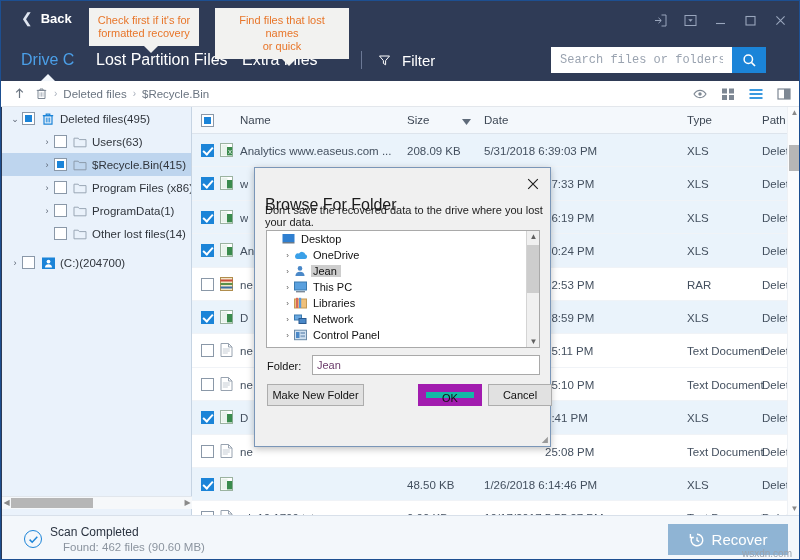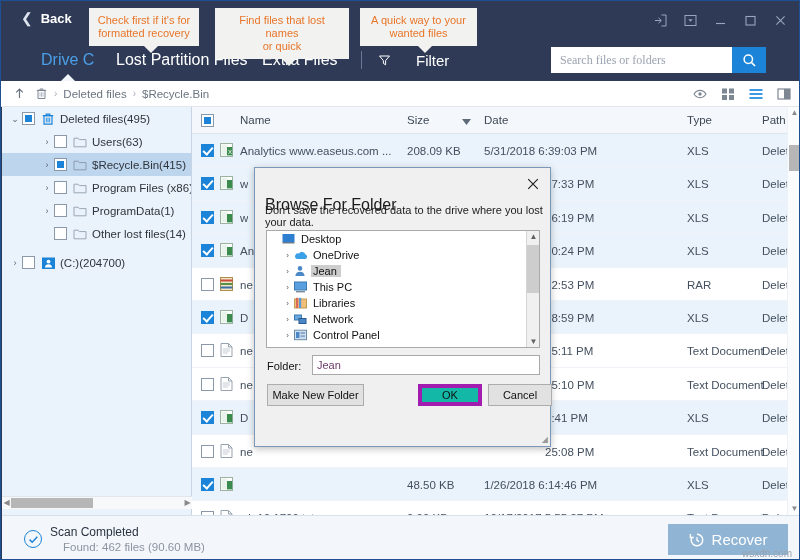--- a/index.html
+++ b/index.html
@@ -44,49 +44,48 @@
   
   .tabbar {
     position: absolute; left: 0; top: 38px; width: 800px; height: 42px;
     background: #2f3b56;
   }
   .tab {
     position: absolute; top: 0; height: 42px;
     display: flex; align-items: center;
     color: #ffffff; font-size: 16px; cursor: pointer;
     white-space: nowrap;
-    margin-left: 20px;
   }
   .tab.active { color: #4b9fe8; }
   .tab-pointer {
     position: absolute; bottom: -1px; left: 50%; transform: translateX(-50%);
     width: 0; height: 0;
     border-left: 8px solid transparent;
     border-right: 8px solid transparent;
     border-bottom: 8px solid #f2f6fb;
   }
   .tab-divider {
     position: absolute; top: 12px; left: 360px;
     width: 1px; height: 18px; background: #6b7895;
   }
   .filter-btn {
     position: absolute; left: 377px; top: 0; height: 42px;
-    display: flex; align-items: center; gap: 25px;
+    display: flex; align-items: center; gap: 11px;
     color: #ffffff; font-size: 15px; cursor: pointer;
   }
 
   .searchbox {
     position: absolute; right: 35px; top: 8px;
     width: 215px; height: 26px;
     display: flex;
   }
   .search-input {
     flex: 1; border: none; outline: none;
     background: #ffffff; padding: 0 9px;
-    font-family: Liberation Serif, serif;
+    font-family: Liberation Mono, monospace;
     font-size: 12px; color: #333;
   }
   .search-input::placeholder { color: #9aa3b0; }
   .search-go {
     width: 34px; background: #1b84d8;
     display: flex; align-items: center; justify-content: center;
     cursor: pointer;
   }
 
   
@@ -285,21 +284,21 @@
     border: 1px solid #a9a9a9; background: #fff;
     font-family: "Liberation Sans", sans-serif; font-size: 11px;
     color: #6a3a6a; padding: 0 4px; outline: none;
   }
   .dbtn {
     position: absolute; height: 22px;
     background: #e1e1e1; border: 1px solid #adadad;
     font-family: "Liberation Sans", sans-serif; font-size: 11px;
     color: #111; cursor: pointer;
   }
-  .dbtn.primary { border: 4px solid #a21caf; background: #14b8a6; }
+  .dbtn.primary { border: 8px solid #a21caf; background: #14b8a6; }
   .dlg-grip {
     position: absolute; right: 2px; bottom: 2px;
     font-size: 8px; color: #9a9a9a;
   }
 
   
   .bottombar {
     position: absolute; left: 1px; top: 514px; width: 798px; height: 45px;
     background: #f3f7fb; border-top: 1px solid #d8e0ea;
   }
@@ -405,25 +404,20 @@
 
   <div class="callout" style="left:88px; top:7px; width:110px">
     <div>Check first if it's for</div>
     <div>formatted recovery</div>
     <span class="tip" style="left:55px; transform:none"></span>
   </div>
   <div class="callout" style="left:214px; top:7px; width:134px">
     <div>Find files that lost names</div>
     <div>or quick</div>
     <span class="tip" style="left:67px; transform:none"></span>
-  </div>
-  <div class="callout" style="left:359px; top:7px; width:117px">
-    <div>A quick way to your</div>
-    <div>wanted files</div>
-    <span class="tip" style="left:58px; transform:none"></span>
   </div>
 
   <div class="breadcrumb">
     <svg width="13" height="13" viewBox="0 0 13 13">
       <path d="M6.5 11V2.2M3.2 5.4 6.5 2.1 9.8 5.4" fill="none" stroke="#6a7480" stroke-width="1.2"></path>
     </svg>
     <svg width="13" height="13" viewBox="0 0 13 13" style="margin-left:3px">
       <path d="M3 3.4h7v8.1H3z" fill="none" stroke="#7d8793" stroke-width="1"></path>
       <path d="M1.8 3.4h9.4M5 2h3v1.4H5z" fill="none" stroke="#7d8793" stroke-width="1"></path>
       <path d="M5 5.3v4.4M6.5 5.3v4.4M8 5.3v4.4" stroke="#a8b0ba" stroke-width=".8"></path>

